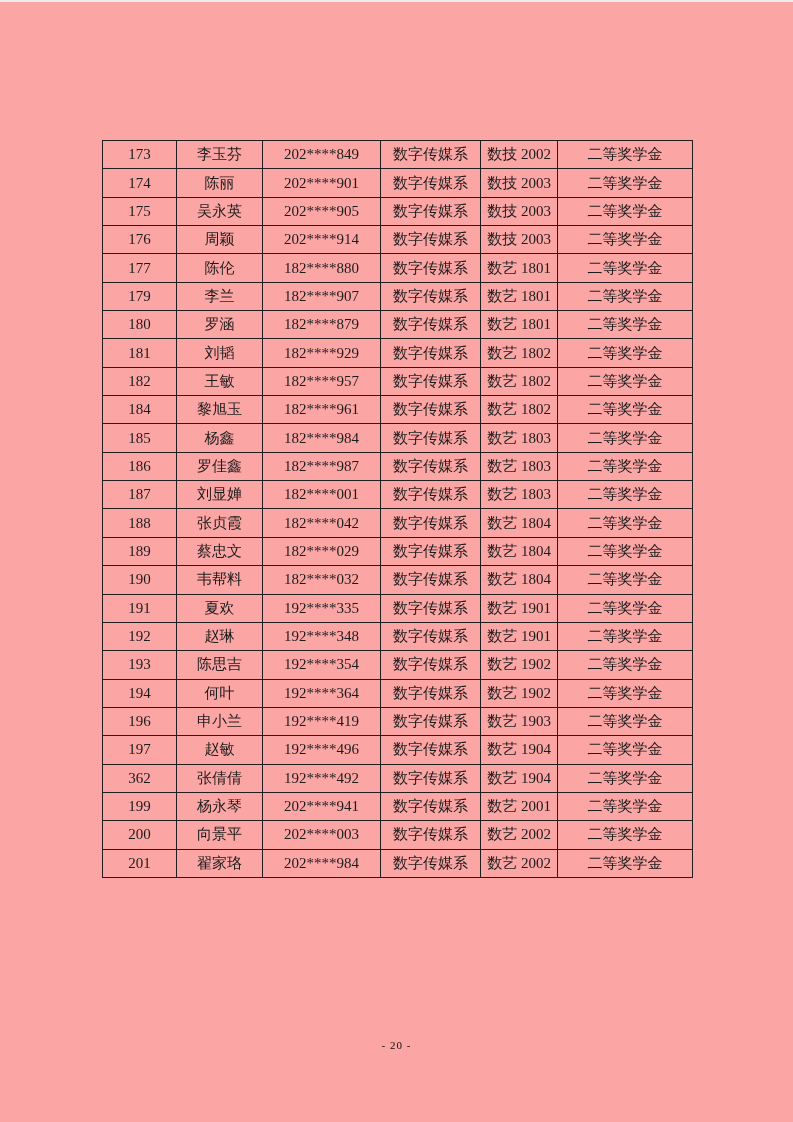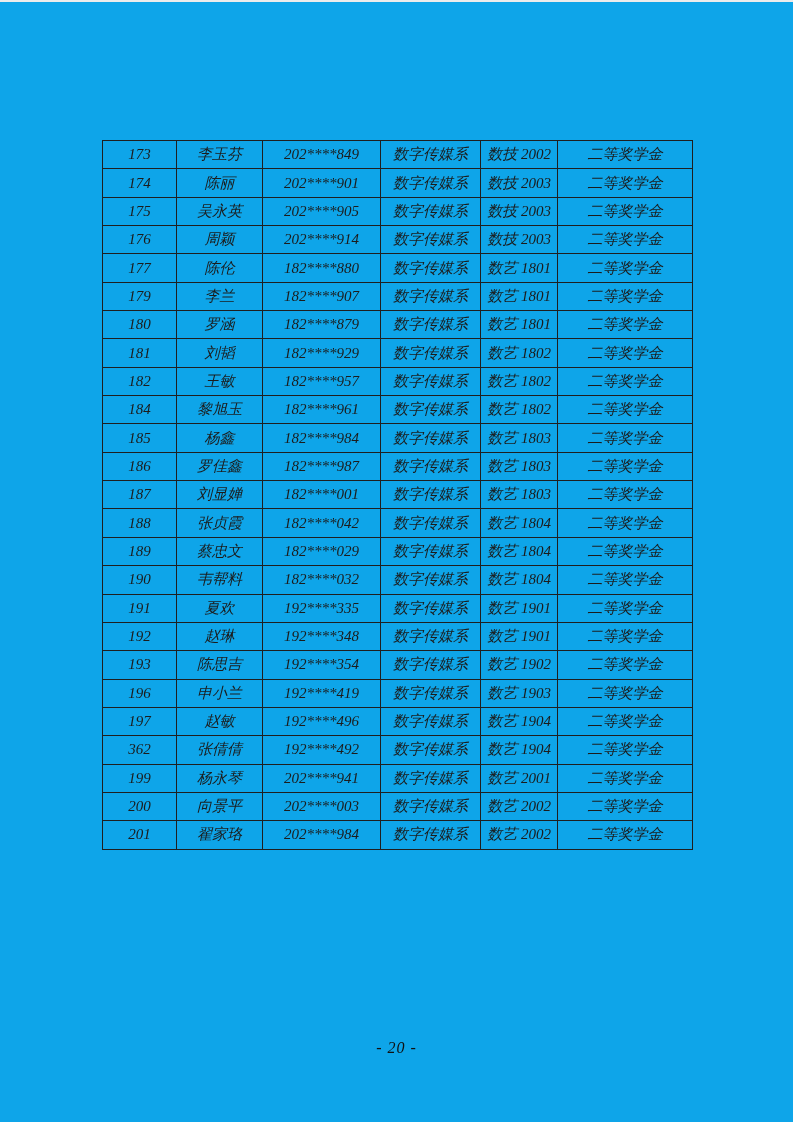--- a/index.html
+++ b/index.html
@@ -11,22 +11,21 @@
     height: 1122px;
     position: relative;
     background: #fdfdfd;
     font-family: "Liberation Serif", "DejaVu Serif", serif;
     color: #1a1a1a;
     overflow: hidden;
   }
   .page-sheet {
     position: absolute;
     inset: 0;
-    background: #0ea5e9;
-    font-style: italic;
+    background: #fca5a5;
   }
   .scan-top-edge {
     position: absolute;
     top: 0;
     left: 0;
     right: 0;
     height: 2px;
     background: #ececec;
   }
   table.scholarship-table {
@@ -48,21 +47,21 @@
     white-space: nowrap;
     overflow: hidden;
     color: #1c1c1c;
   }
   .page-footer {
     position: absolute;
     top: 1039px;
     left: 0;
     width: 100%;
     text-align: center;
-    font-size: 16px;
+    font-size: 11px;
     color: #111;
     letter-spacing: 1px;
   }
 </style>
 </head>
 <body>
 
 <div class="page-sheet">
   <div class="scan-top-edge"></div>
 
@@ -222,20 +221,28 @@
     </tr>
         <tr>
       <td>193</td>
       <td>陈思吉</td>
       <td>192****354</td>
       <td>数字传媒系</td>
       <td>数艺 1902</td>
       <td>二等奖学金</td>
     </tr>
         <tr>
+      <td>194</td>
+      <td>何叶</td>
+      <td>192****364</td>
+      <td>数字传媒系</td>
+      <td>数艺 1902</td>
+      <td>二等奖学金</td>
+    </tr>
+        <tr>
       <td>196</td>
       <td>申小兰</td>
       <td>192****419</td>
       <td>数字传媒系</td>
       <td>数艺 1903</td>
       <td>二等奖学金</td>
     </tr>
         <tr>
       <td>197</td>
       <td>赵敏</td>

